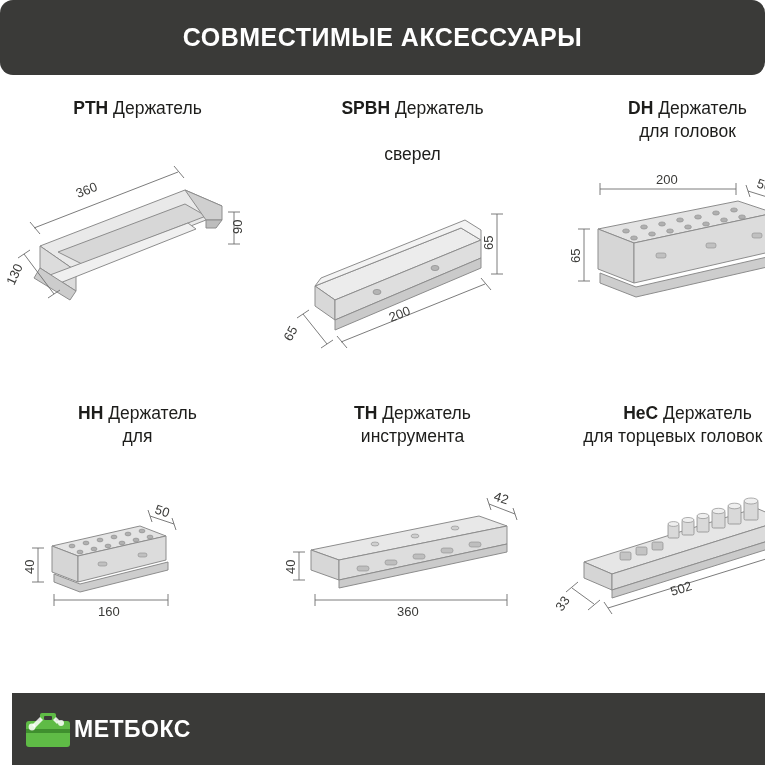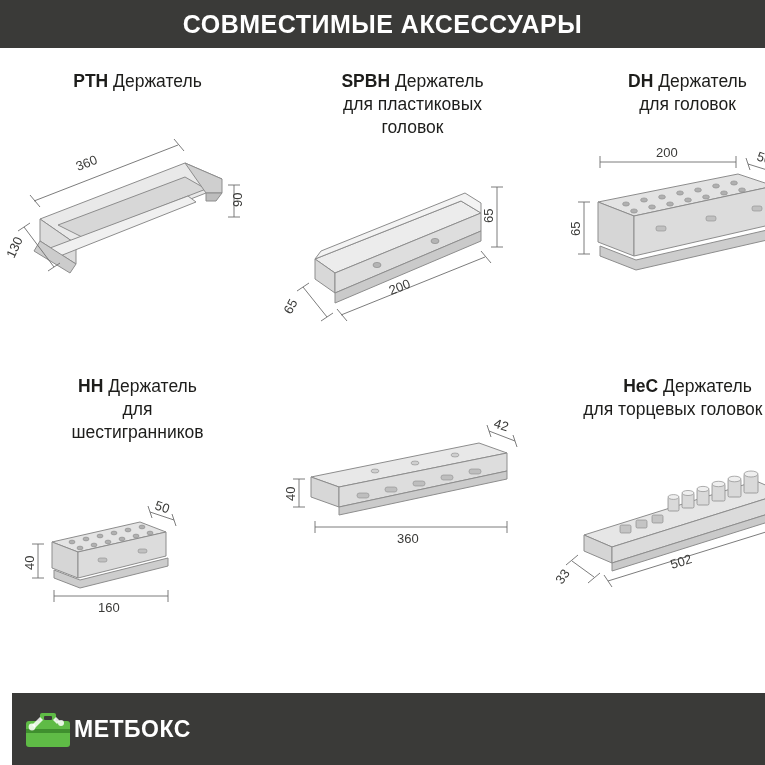--- a/index.html
+++ b/index.html
@@ -6,25 +6,26 @@
   html, body { margin: 0; padding: 0; }
   body {
     width: 765px;
     height: 765px;
     background: #ffffff;
     font-family: "Liberation Sans", sans-serif;
     overflow: hidden;
     position: relative;
   }
   .header {
-    height: 48px;
+    height: 75px;
     background: #3a3a38;
     display: flex;
     align-items: center;
     justify-content: center;
+    border-radius: 13px;
   }
   .header-title {
     color: #ffffff;
     font-size: 25px;
     font-weight: bold;
     letter-spacing: 0.5px;
   }
   .content {
     height: 497px;
     padding: 0;
@@ -137,22 +138,22 @@
             <text class="dim" x="4" y="158" transform="rotate(-65 4 158)">130</text>
           </g>
         </svg>
       </div>
     </div>
 
     <div class="cell">
       <div class="cap">
         <b>SPBH</b>
         <span>Держатель</span><br>
-        <span>для пластиковых</span><br>
-        <span>головок</span>
+        <br>
+        <span>сверел</span>
       </div>
       <div class="fig">
         <svg width="255" height="190" viewBox="0 0 255 190">
           <g>
 
             <polygon points="30,112 176,54 196,66 50,126" fill="#ececec" stroke="#8d8d8d" stroke-width="1"></polygon>
             <polygon points="30,112 50,126 50,146 30,132" fill="#d8d8d8" stroke="#8d8d8d" stroke-width="1"></polygon>
             <polygon points="50,126 196,66 196,84 50,146" fill="#dedede" stroke="#8d8d8d" stroke-width="1"></polygon>
 
             <polygon points="50,146 196,84 196,94 50,156" fill="#cacaca" stroke="#8d8d8d" stroke-width="1"></polygon>
@@ -251,21 +252,20 @@
           </g>
         </svg>
       </div>
     </div>
 
     <div class="cell">
       <div class="cap">
         <b>HH</b>
         <span>Держатель</span><br>
         <span>для</span><br>
-        <span>шестигранников</span>
       </div>
       <div class="fig small">
         <svg width="255" height="170" viewBox="0 0 255 170">
           <g>
             <polygon points="42,82 130,62 156,72 68,92" fill="#e4e4e4" stroke="#8d8d8d" stroke-width="1"></polygon>
             <polygon points="42,82 68,92 68,118 42,108" fill="#d6d6d6" stroke="#8d8d8d" stroke-width="1"></polygon>
             <polygon points="68,92 156,72 156,96 68,118" fill="#dcdcdc" stroke="#8d8d8d" stroke-width="1"></polygon>
             <polygon points="44,110 70,120 158,98 158,106 70,128 44,118" fill="#cdcdcd" stroke="#8d8d8d" stroke-width="1"></polygon>
             <g fill="#b0b0b0" stroke="#8d8d8d" stroke-width="0.6">
               <ellipse cx="62" cy="82" rx="3" ry="1.9"></ellipse>
@@ -305,20 +305,25 @@
             <line x1="44" y1="136" x2="158" y2="136" stroke="#6d6d6d" stroke-width="0.9"></line>
             <line x1="44" y1="130" x2="44" y2="142" stroke="#6d6d6d" stroke-width="0.9"></line>
             <line x1="158" y1="130" x2="158" y2="142" stroke="#6d6d6d" stroke-width="0.9"></line>
             <text class="dim" x="88" y="152">160</text>
           </g>
         </svg>
       </div>
     </div>
 
     <div class="cell">
+      <div class="cap">
+        <b>TH</b>
+        <span>Держатель</span><br>
+        <span>инструмента</span>
+      </div>
       <div class="fig small">
         <svg width="255" height="170" viewBox="0 0 255 170">
           <g>
 
             <polygon points="26,86 194,52 222,62 54,96" fill="#e8e8e8" stroke="#8d8d8d" stroke-width="1"></polygon>
             <polygon points="26,86 54,96 54,116 26,106" fill="#d7d7d7" stroke="#8d8d8d" stroke-width="1"></polygon>
             <polygon points="54,96 222,62 222,80 54,116" fill="#dddddd" stroke="#8d8d8d" stroke-width="1"></polygon>
             <polygon points="54,116 222,80 222,88 54,124" fill="#cbcbcb" stroke="#8d8d8d" stroke-width="1"></polygon>
 
             <g fill="#bebebe" stroke="#8d8d8d" stroke-width="0.6">

